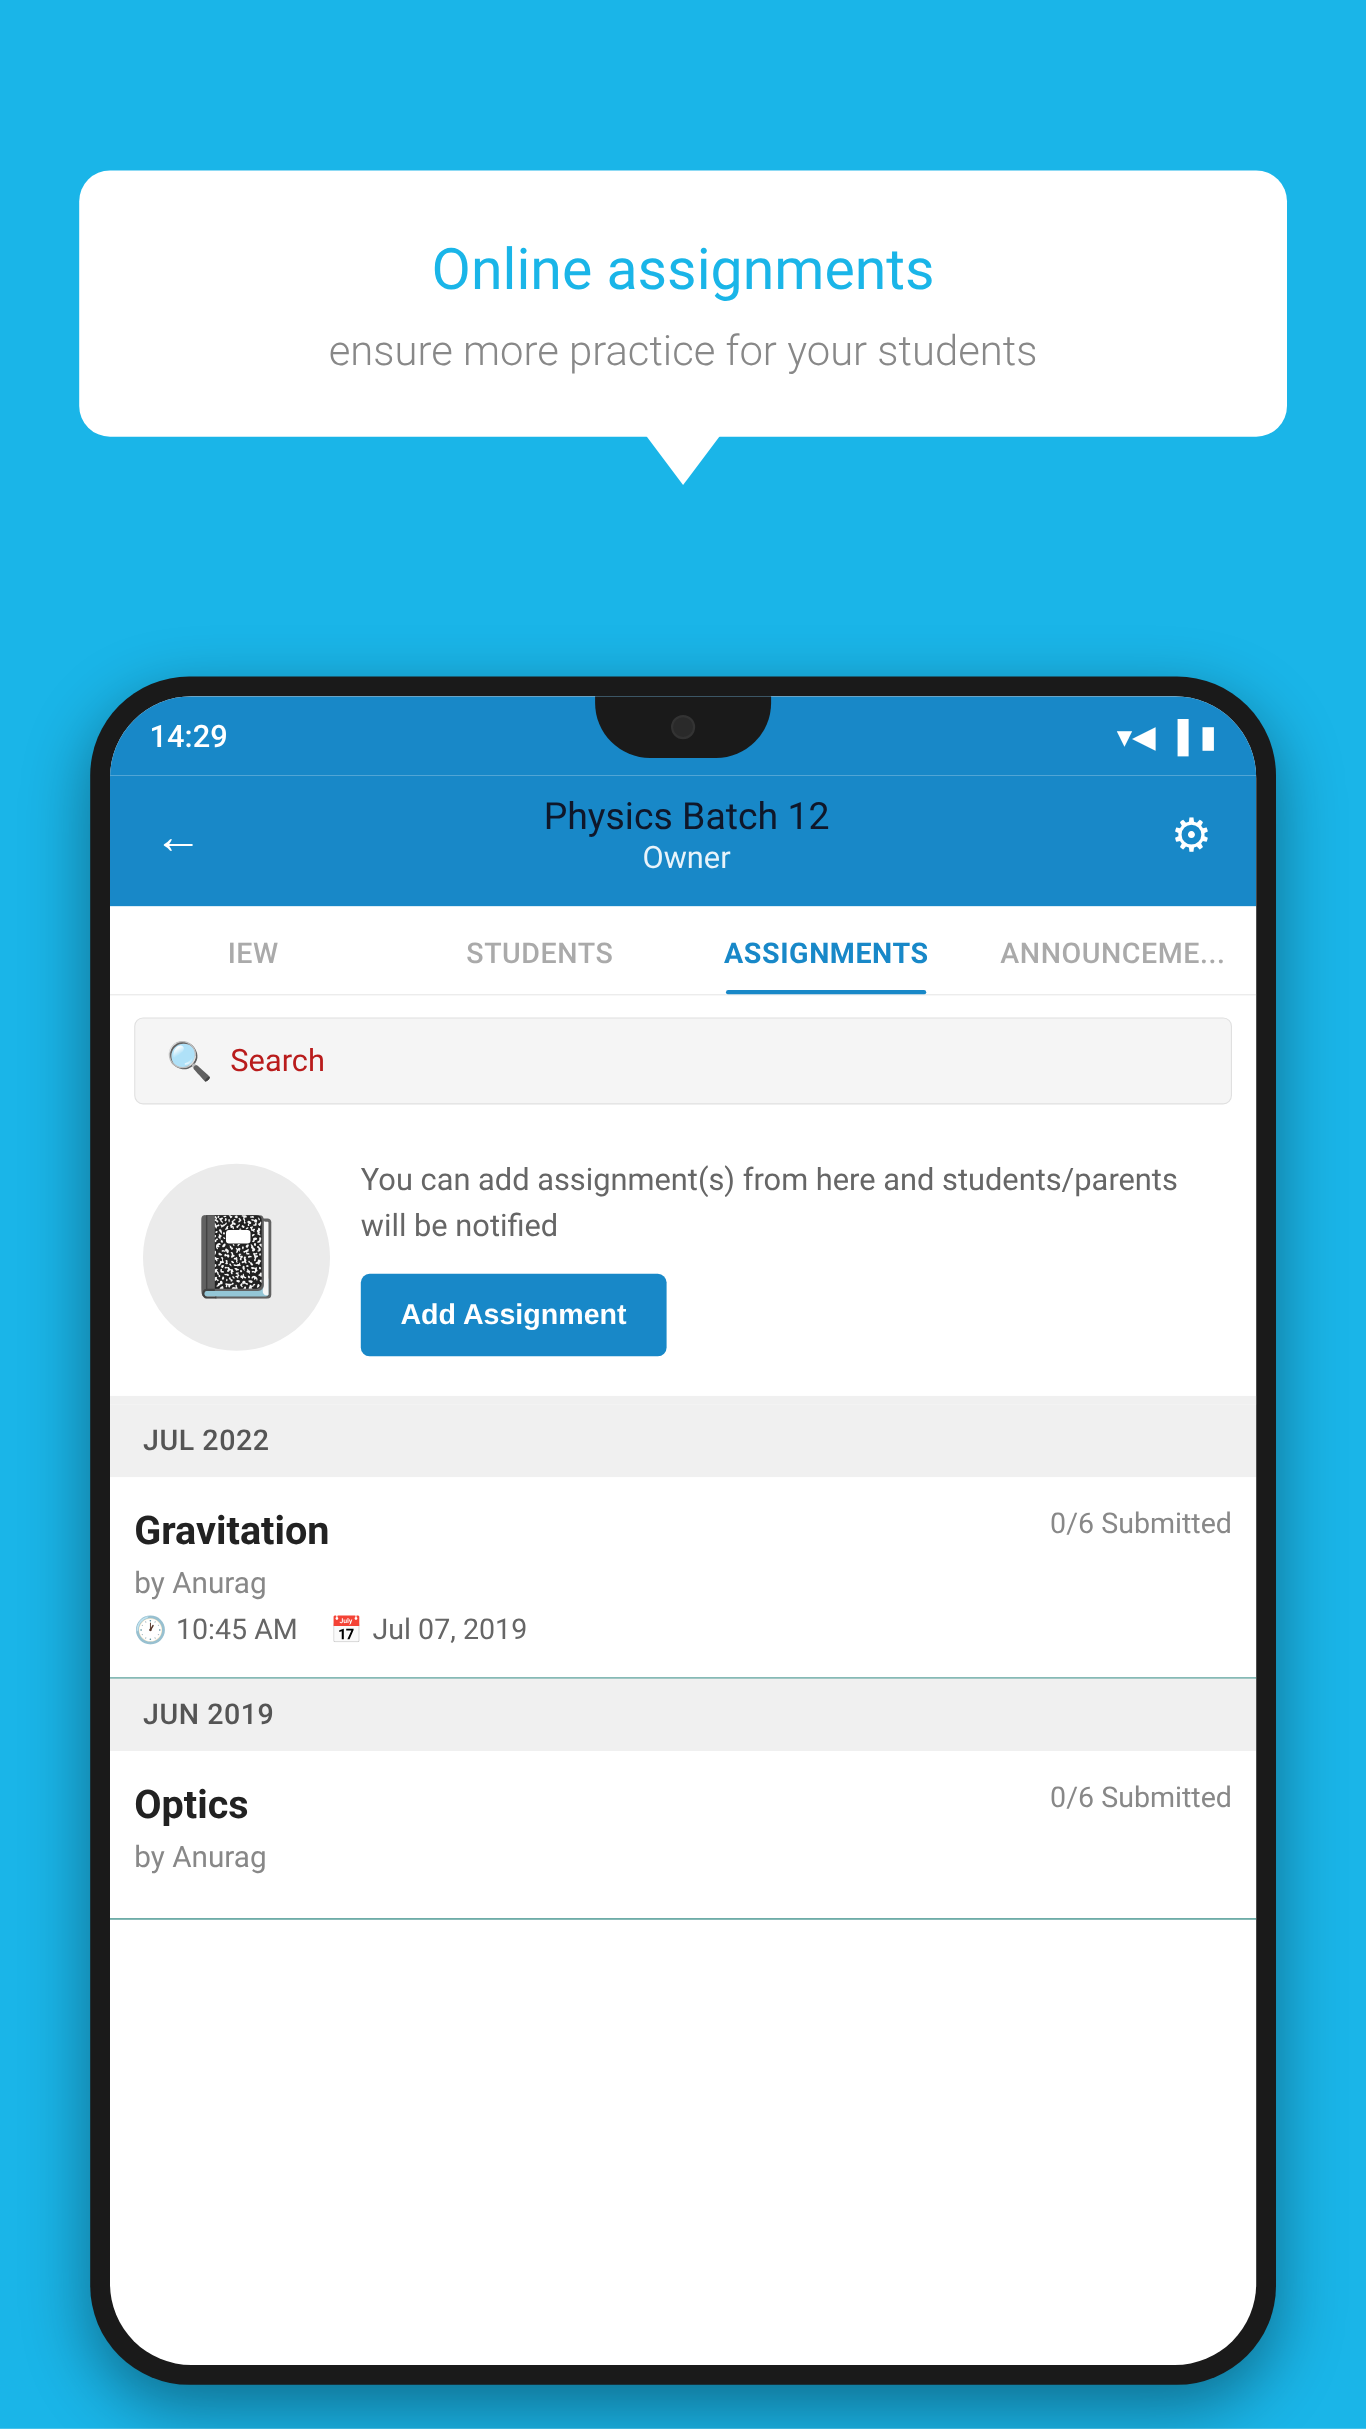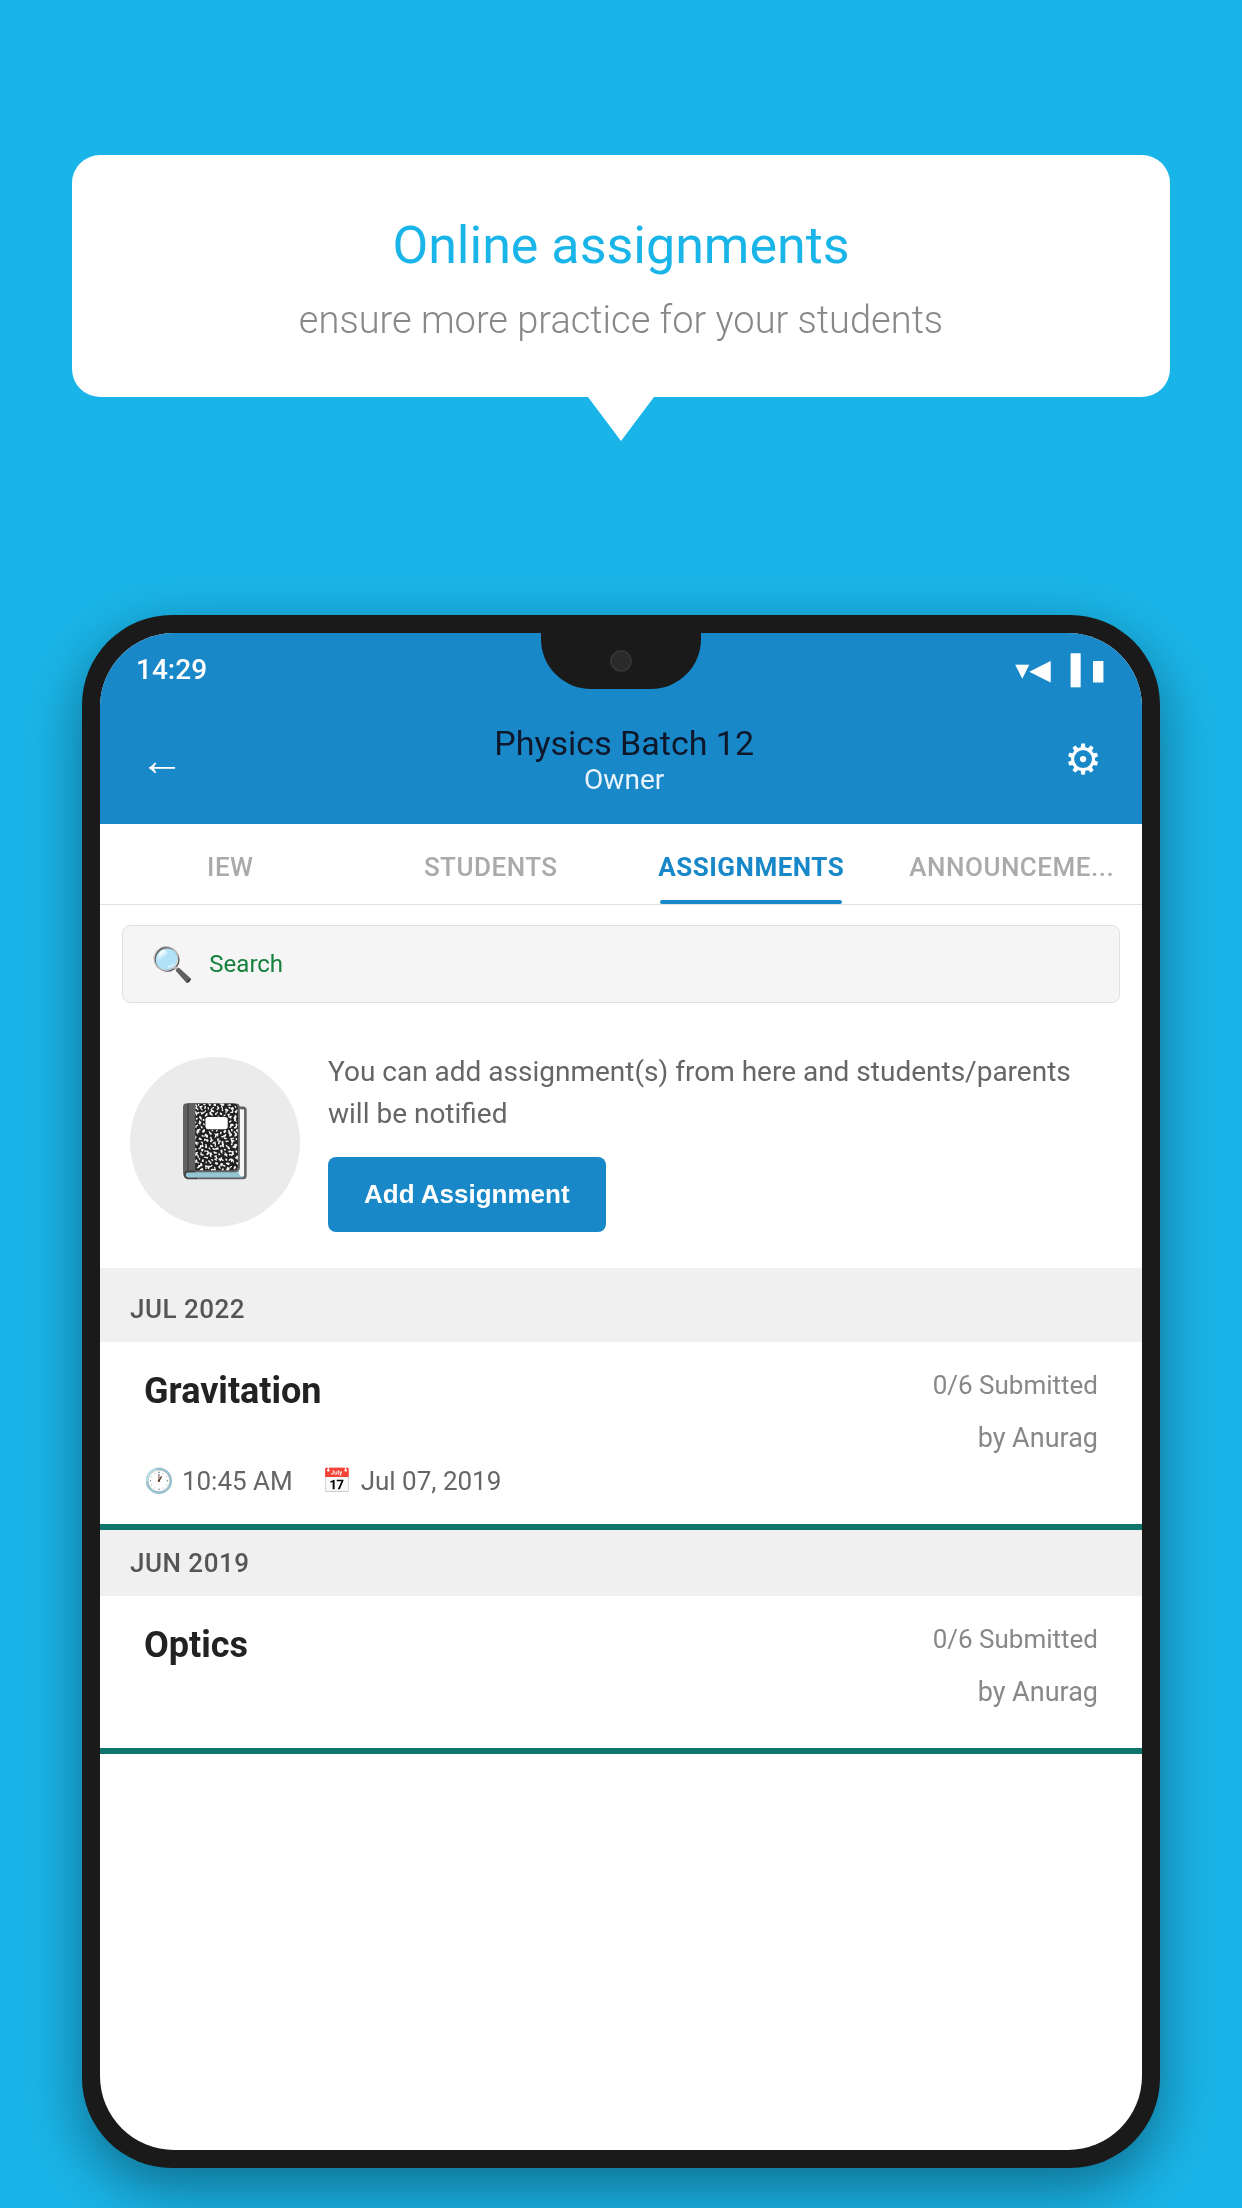--- a/index.html
+++ b/index.html
@@ -194,22 +194,22 @@
       display: flex;
       align-items: center;
       padding: 18px 28px;
       gap: 16px;
     }
     .search-icon-svg {
       color: #aaa;
       font-size: 34px;
     }
     .search-text {
-      color: #15803d;
-      font-size: 24px;
+      color: #b91c1c;
+      font-size: 28px;
     }
 
     
     .promo-card {
       background: white;
       padding: 28px 30px 36px 30px;
       display: flex;
       align-items: center;
       gap: 28px;
       border-bottom: 8px solid #f0f0f0;
@@ -255,23 +255,22 @@
     .section-label {
       color: #555;
       font-size: 26px;
       font-weight: 500;
       letter-spacing: 0.5px;
     }
 
     
     .assignment-item {
       background: white;
-      padding: 28px 44px;
-      border-bottom: 6px solid #0f766e;
-      text-align: right;
+      padding: 28px 22px;
+      border-bottom: 1px solid #0f766e;
     }
     .assignment-row1 {
       display: flex;
       justify-content: space-between;
       align-items: flex-start;
       margin-bottom: 10px;
     }
     .assignment-name {
       font-size: 36px;
       font-weight: 700;

